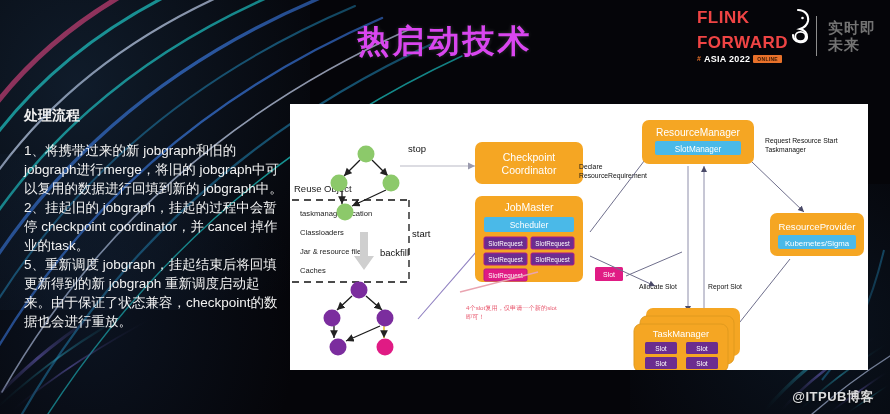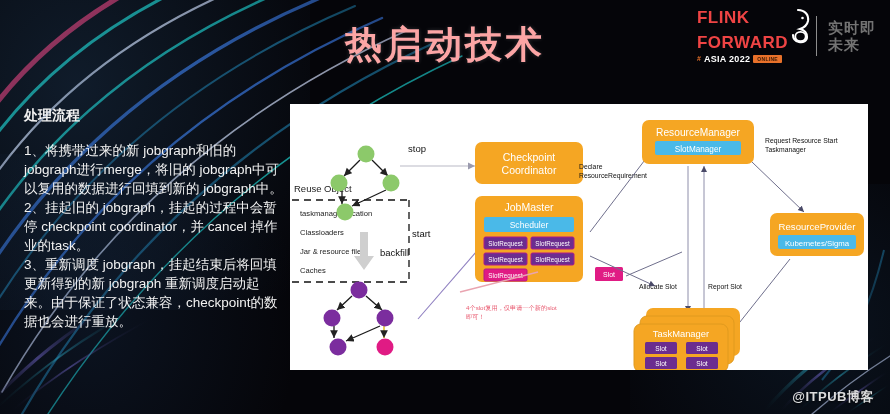--- a/index.html
+++ b/index.html
@@ -34,22 +34,22 @@
     position: absolute; right: -140px; bottom: -130px;
     width: 400px; height: 360px;
     background: radial-gradient(ellipse at 45% 40%, rgba(30,70,110,.22), rgba(0,0,0,0) 70%);
   }
 
   
   #slide-title {
     position: absolute;
     left: 0; right: 0; top: 20px;
     text-align: center;
-    color: #fca5a5;
-    font-size: 37px;
+    color: #d946ef;
+    font-size: 32px;
     font-weight: bold;
     letter-spacing: 3px;
     text-shadow: 0 0 4px rgba(255,255,255,.18);
   }
 
   
   #brand {
     position: absolute;
     right: 14px; top: 6px;
     display: flex; align-items: center;
@@ -234,21 +234,21 @@
     <div>
       <div class="brand-cn">实时即</div>
       <div class="brand-cn">未来</div>
     </div>
   </div>
 
   <div id="body-text">
     <div class="heading">处理流程</div>
     <p>1、将携带过来的新 jobgraph和旧的 jobgraph进行merge，将旧的 jobgraph中可以复用的数据进行回填到新的 jobgraph中。</p>
     <p class="gap">2、挂起旧的 jobgraph，挂起的过程中会暂停 checkpoint coordinator，并 cancel 掉作业的task。</p>
-    <p class="gap">3、重新调度 jobgraph，挂起结束后将回填更新得到的新 jobgraph 重新调度启动起来。由于保证了状态兼容，checkpoint的数据也会进行重放。</p>
+    <p class="gap">5、重新调度 jobgraph，挂起结束后将回填更新得到的新 jobgraph 重新调度启动起来。由于保证了状态兼容，checkpoint的数据也会进行重放。</p>
   </div>
 
   <div id="diagram">
     <svg width="578" height="266" viewBox="0 0 578 266">
       <defs>
         <marker id="ah" markerWidth="7" markerHeight="7" refX="6" refY="3" orient="auto">
           <path d="M0,0 L6,3 L0,6 z" fill="#4a4a68"></path>
         </marker>
         <marker id="ahg" markerWidth="7" markerHeight="7" refX="6" refY="3" orient="auto">
           <path d="M0,0 L6,3 L0,6 z" fill="#9a9aae"></path>

